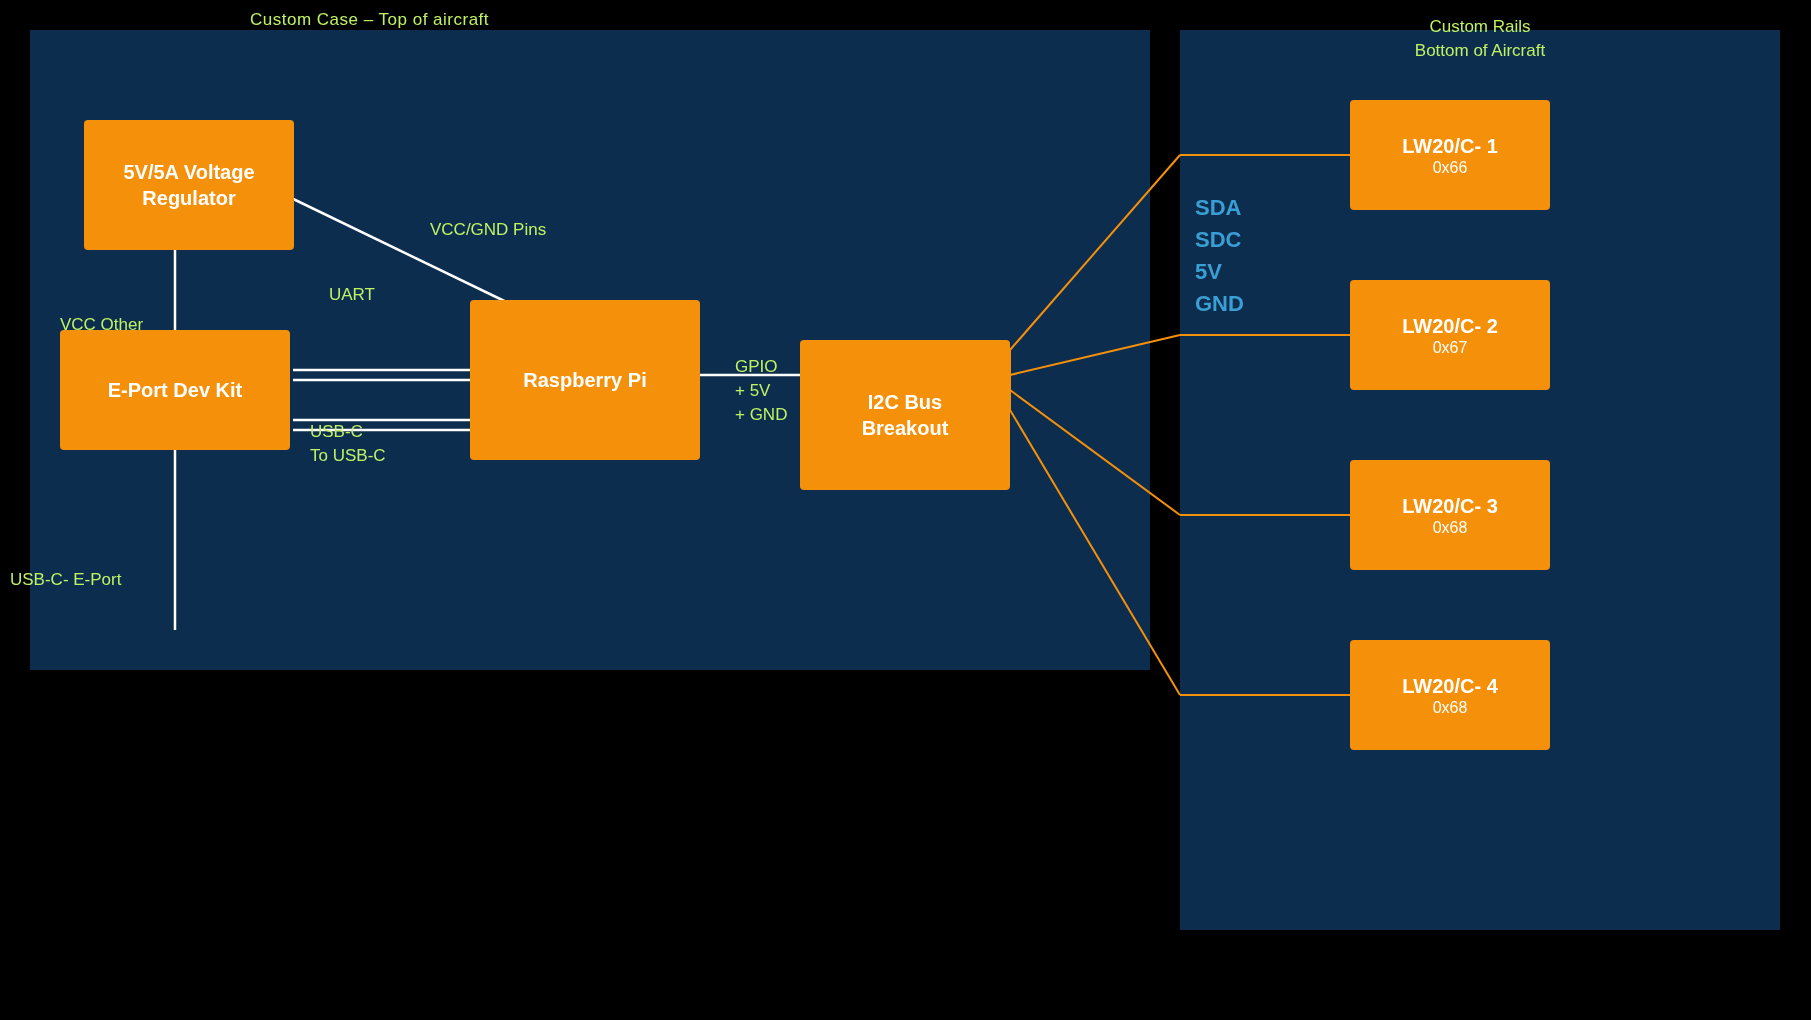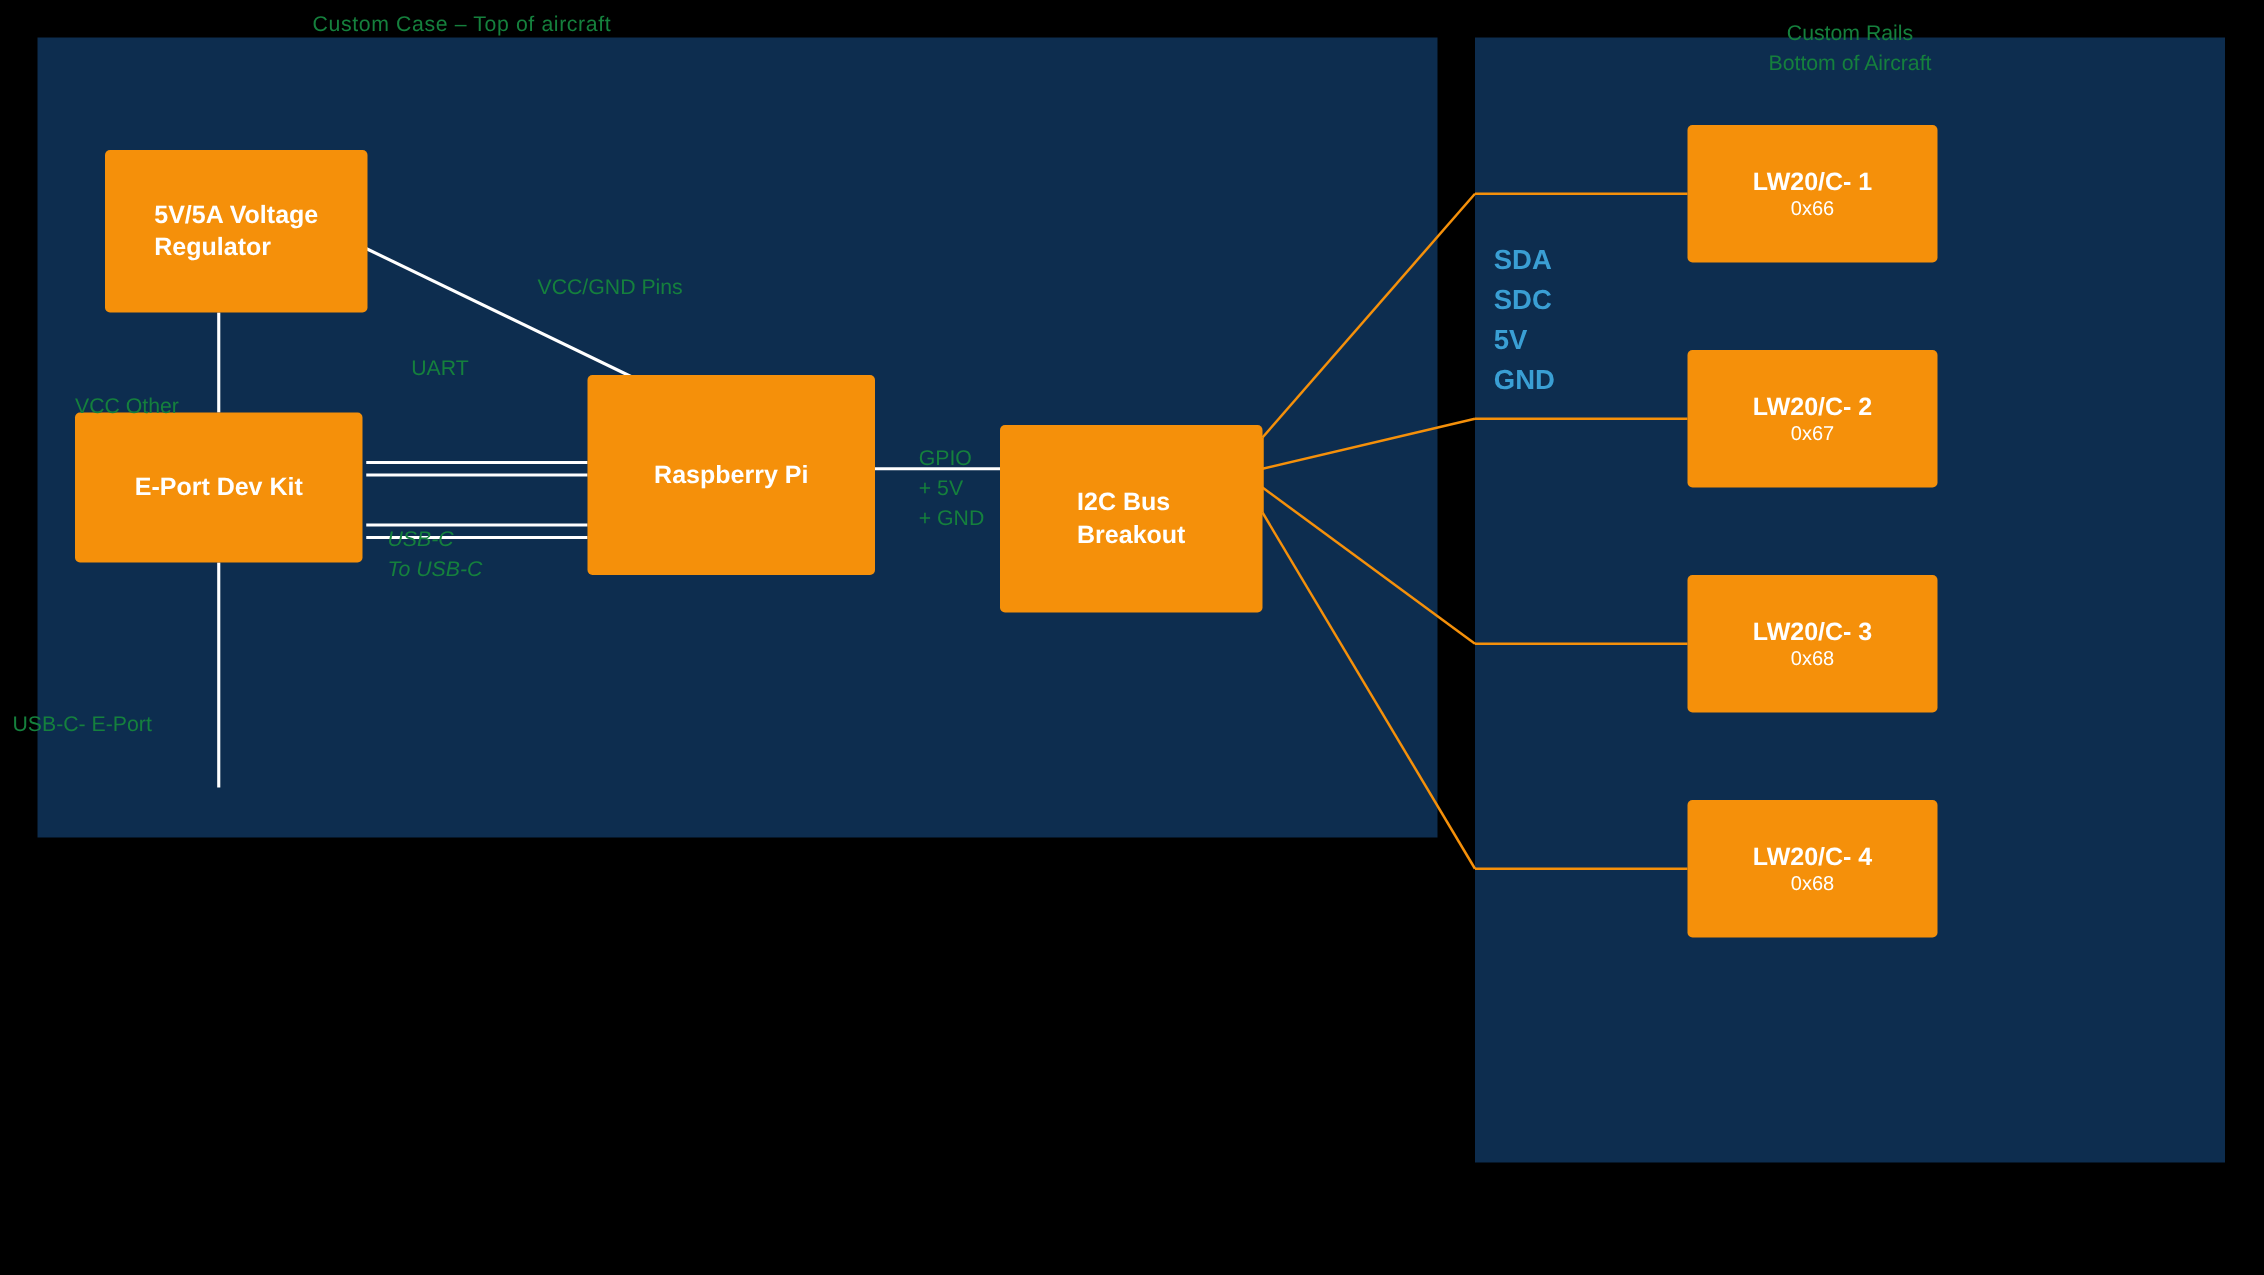--- a/index.html
+++ b/index.html
@@ -63,21 +63,21 @@
 
     
     .orange-box {
       background: #f5900a;
       border-radius: 4px;
       position: absolute;
       display: flex;
       flex-direction: column;
       align-items: center;
       justify-content: center;
-      text-align: left;
+      text-align: center;
     }
 
     .orange-box .box-title {
       color: #fff;
       font-weight: bold;
       font-size: 20px;
       line-height: 1.3;
     }
 
     .orange-box .box-sub {
@@ -149,34 +149,33 @@
     .lw4 {
       top: 640px;
       left: 1350px;
       width: 200px;
       height: 110px;
     }
 
     
     .label {
       position: absolute;
-      color: #15803d;
+      color: #bef264;
       font-size: 17px;
     }
 
     .label-uart {
       top: 285px;
       left: 329px;
     }
 
     .label-usbc {
       top: 420px;
       left: 310px;
       line-height: 1.4;
-      font-style: italic;
     }
 
     .label-vcc-other {
       top: 315px;
       left: 60px;
     }
 
     .label-vcc-gnd {
       top: 220px;
       left: 430px;

